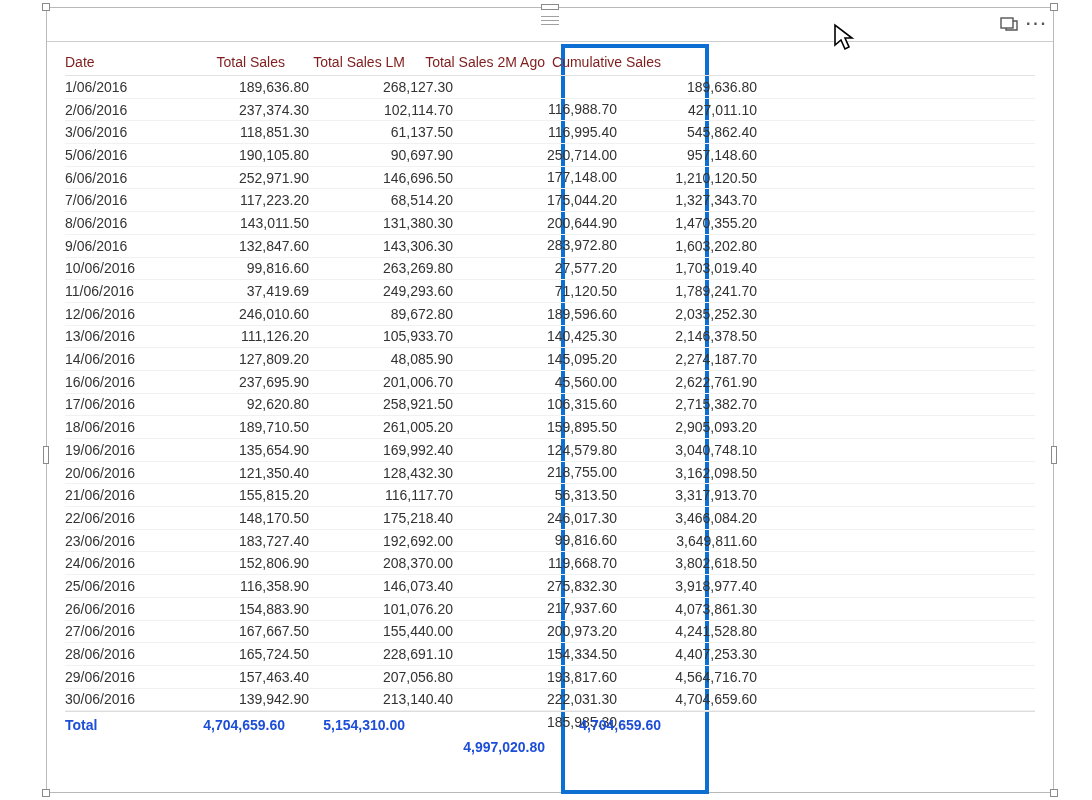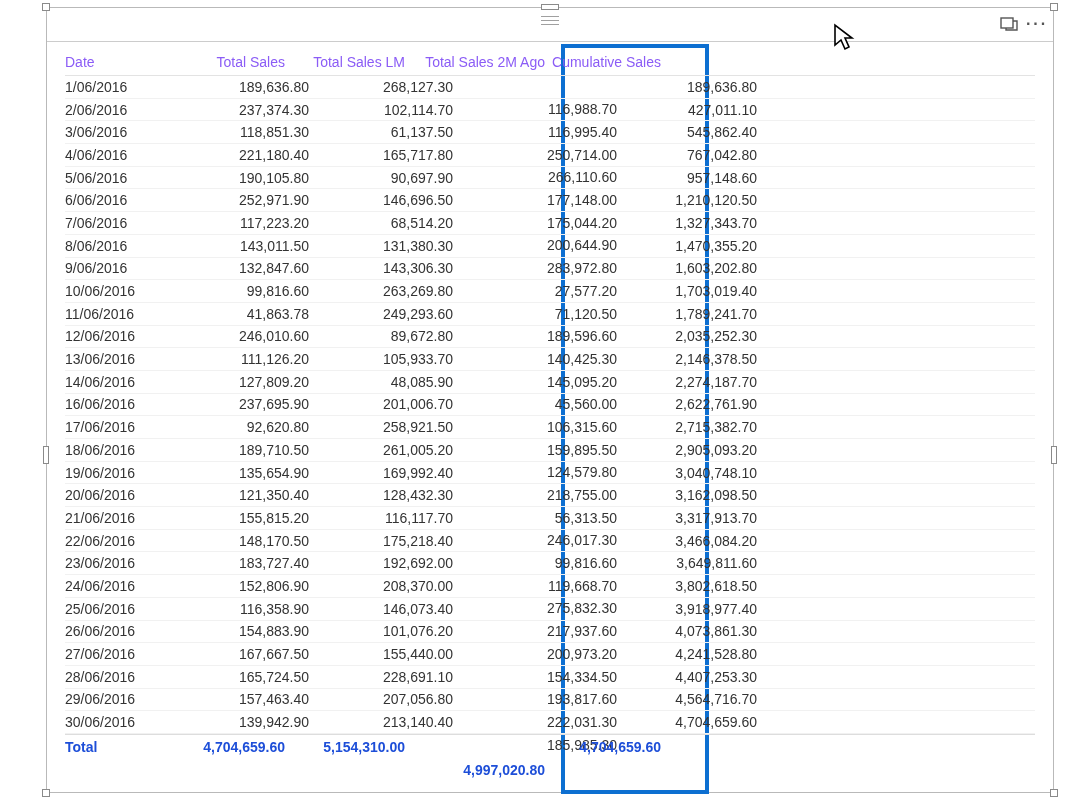--- a/index.html
+++ b/index.html
@@ -15,21 +15,21 @@
     .mh-l { left: -4px; top: 438px; } .mh-r { right: -4px; top: 438px; }
     .tophandle { position: absolute; left: 50%; top: -4px; transform: translateX(-50%); width: 18px; height: 6px; background:#fff; border:1px solid #8a8a8a;}
     .titlebar { height: 34px; border-bottom: 1px solid #ccc; display:flex; align-items:center; position:relative; }
     .grip { position:absolute; left: 50%; transform:translateX(-50%); top:8px; display:flex; flex-direction:column; gap:3px;}
     .grip span { display:block; width:18px; height:1px; background:#a0a0a0;}
     .tb-actions { position:absolute; right:6px; top:6px; display:flex; gap:8px; align-items:center;}
     .focus-icon { width:20px; height:20px; display:flex; align-items:center; justify-content:center; cursor:pointer;}
     .more-icon { width:20px; height:20px; display:flex; align-items:center; justify-content:center; cursor:pointer; letter-spacing:2px; color:#555; font-weight:bold;}
     .cursor { position:absolute; left: 786px; top: 15px; pointer-events:none; z-index:10;}
     .table { position:relative; padding: 0 18px; }
-    .thead { display:flex; height:34px; align-items:flex-end; font-size:14px; color:#8b5cf6; border-bottom:1px solid #e3e3e3; padding-bottom:5px;}
+    .thead { display:flex; height:34px; align-items:flex-end; font-size:14px; color:#7f1d1d; border-bottom:1px solid #e3e3e3; padding-bottom:5px;}
     .col-date  { width: 100px; text-align:left;  padding-left:0px;}
     .col-ts    { width: 120px; text-align:right; }
     .col-lm    { width: 120px; text-align:right; }
     .col-2m    { width: 140px; text-align:right;margin-top:45px; }
     .col-cum   { width: 140px; text-align:right; padding-right:24px;}
     .rows {}
     .row { display:flex; height:22.7px; align-items:center; font-size:14px; color:#333; border-bottom:1px solid #f1f1f1;gap:24px;}
     .row .col-date { font-size:14px; }
     .total-row { display:flex; height:26px; align-items:center; font-size:14px; font-weight:600; color:#1d4ed8; border-top:1px solid #ddd;}
     
@@ -100,27 +100,20 @@
           <div class="col-cum">427,011.10</div>
         </div>
         <div class="row">
           <div class="col-date">3/06/2016</div>
           <div class="col-ts">118,851.30</div>
           <div class="col-lm">61,137.50</div>
           <div class="col-2m">250,714.00</div>
           <div class="col-cum">545,862.40</div>
         </div>
         <div class="row">
-          <div class="col-date">4/06/2016</div>
-          <div class="col-ts">221,180.40</div>
-          <div class="col-lm">165,717.80</div>
-          <div class="col-2m">266,110.60</div>
-          <div class="col-cum">767,042.80</div>
-        </div>
-        <div class="row">
           <div class="col-date">5/06/2016</div>
           <div class="col-ts">190,105.80</div>
           <div class="col-lm">90,697.90</div>
           <div class="col-2m">177,148.00</div>
           <div class="col-cum">957,148.60</div>
         </div>
         <div class="row">
           <div class="col-date">6/06/2016</div>
           <div class="col-ts">252,971.90</div>
           <div class="col-lm">146,696.50</div>
@@ -150,21 +143,21 @@
         </div>
         <div class="row">
           <div class="col-date">10/06/2016</div>
           <div class="col-ts">99,816.60</div>
           <div class="col-lm">263,269.80</div>
           <div class="col-2m">71,120.50</div>
           <div class="col-cum">1,703,019.40</div>
         </div>
         <div class="row">
           <div class="col-date">11/06/2016</div>
-          <div class="col-ts">41,863.78</div>
+          <div class="col-ts">37,419.69</div>
           <div class="col-lm">249,293.60</div>
           <div class="col-2m">189,596.60</div>
           <div class="col-cum">1,789,241.70</div>
         </div>
         <div class="row">
           <div class="col-date">12/06/2016</div>
           <div class="col-ts">246,010.60</div>
           <div class="col-lm">89,672.80</div>
           <div class="col-2m">140,425.30</div>
           <div class="col-cum">2,035,252.30</div>

